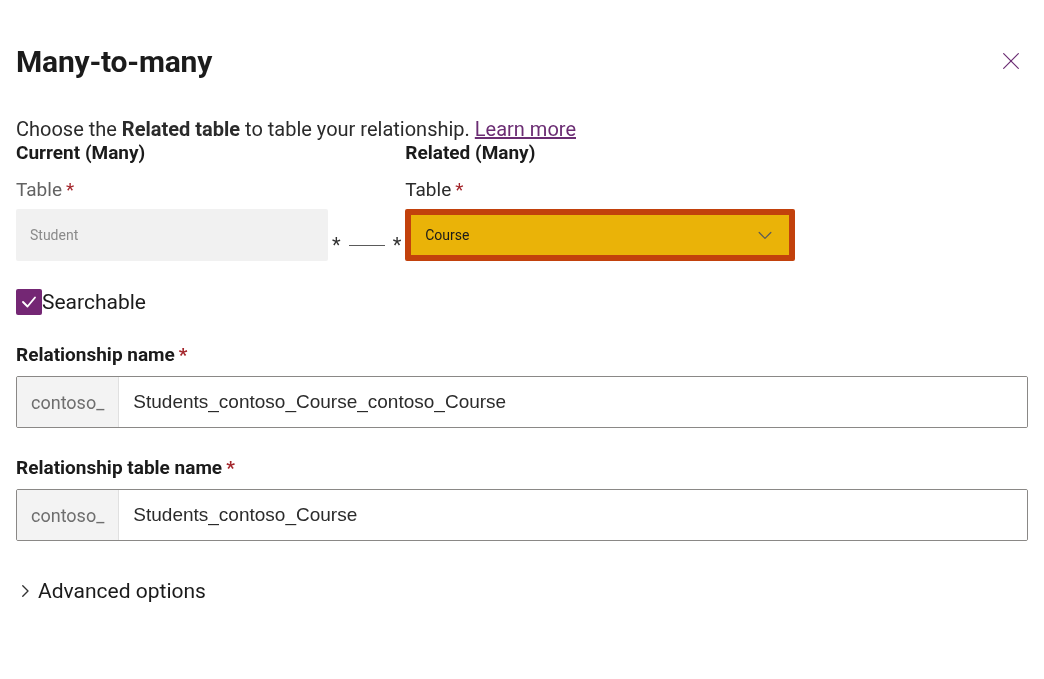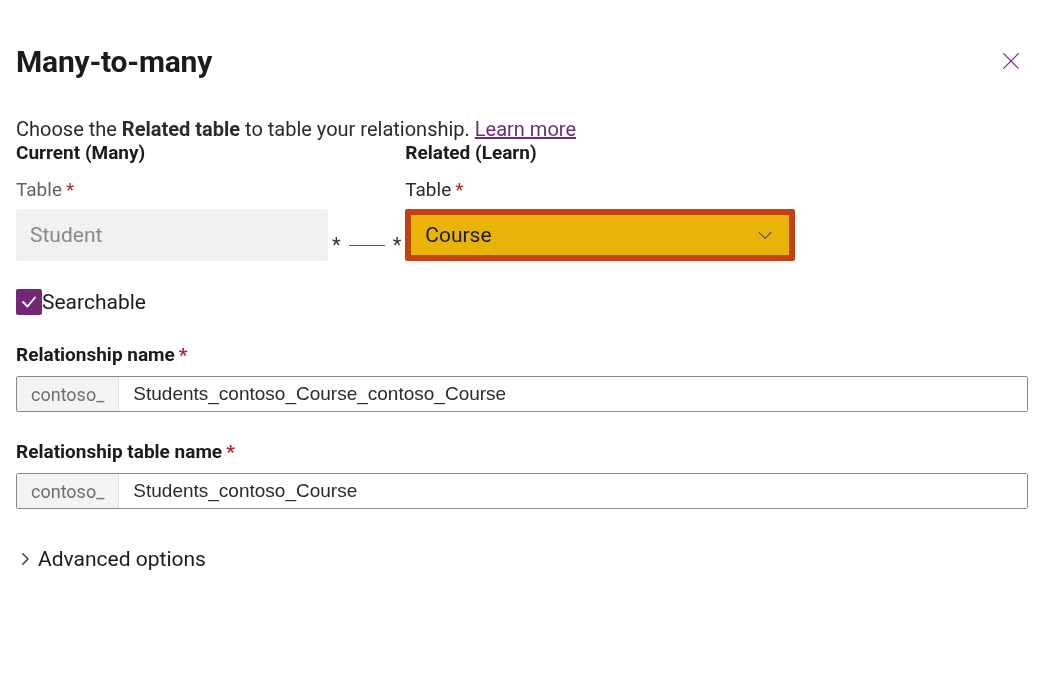--- a/index.html
+++ b/index.html
@@ -84,21 +84,21 @@
   .field-label.dark { color: #2b2b2b; }
   .req {
     color: #a4262c;
     margin-left: 4px;
   }
   .input-box {
     height: 52px;
     display: flex;
     align-items: center;
     padding: 0 14px;
-    font-size: 21px;
+    font-size: 14px;
     border-radius: 2px;
   }
   .input-box.readonly {
     background: #f1f1f1;
     color: #8a8a8a;
     border: none;
   }
   .input-box.select {
     background: #eab308;
     border: 6px solid #c2410c;
@@ -130,21 +130,21 @@
   .full-field {
     margin-top: 28px;
   }
   .full-label {
     font-size: 19px;
     font-weight: 700;
     margin-bottom: 10px;
   }
   .prefixed-input {
     display: flex;
-    height: 36px;
+    height: 52px;
     border: 1px solid #8a8886;
     border-radius: 2px;
     overflow: hidden;
   }
   .prefix {
     background: #f3f3f3;
     color: #6e6e6e;
     display: flex;
     align-items: center;
     padding: 0 14px;
@@ -202,21 +202,21 @@
       </div>
     </div>
 
     <div class="connector">
       <span>*</span>
       <span class="line"></span>
       <span>*</span>
     </div>
 
     <div class="col related">
-      <div class="section-heading">Related (Learn)</div>
+      <div class="section-heading">Related (Many)</div>
       <div class="field-label dark">
         <span>Table</span><span class="req">*</span>
       </div>
       <div class="input-box select" role="combobox" tabindex="0">
         <span>Course</span>
         <svg class="chevron-down" viewBox="0 0 24 24" fill="none" stroke-width="1.5" stroke-linecap="round" stroke-linejoin="round">
           <polyline points="5 9 12 16 19 9"></polyline>
         </svg>
       </div>
     </div>

